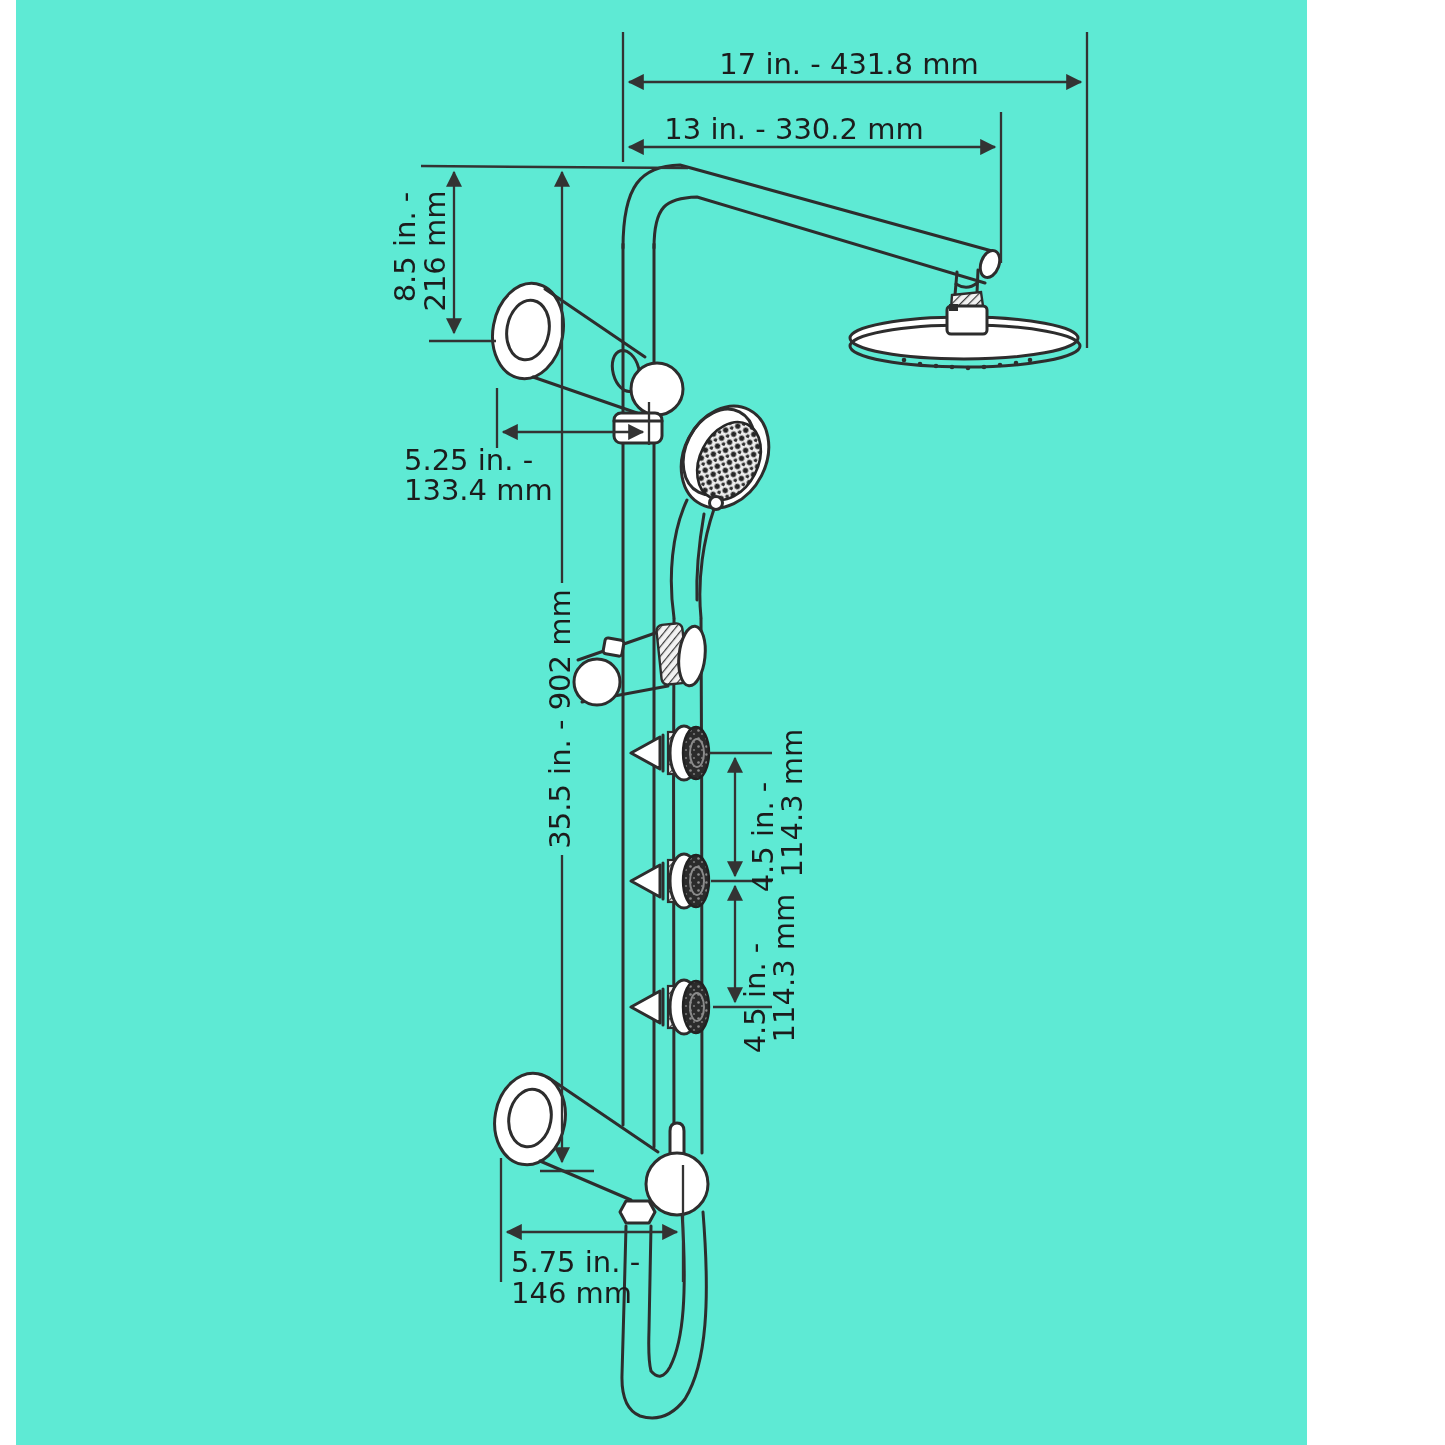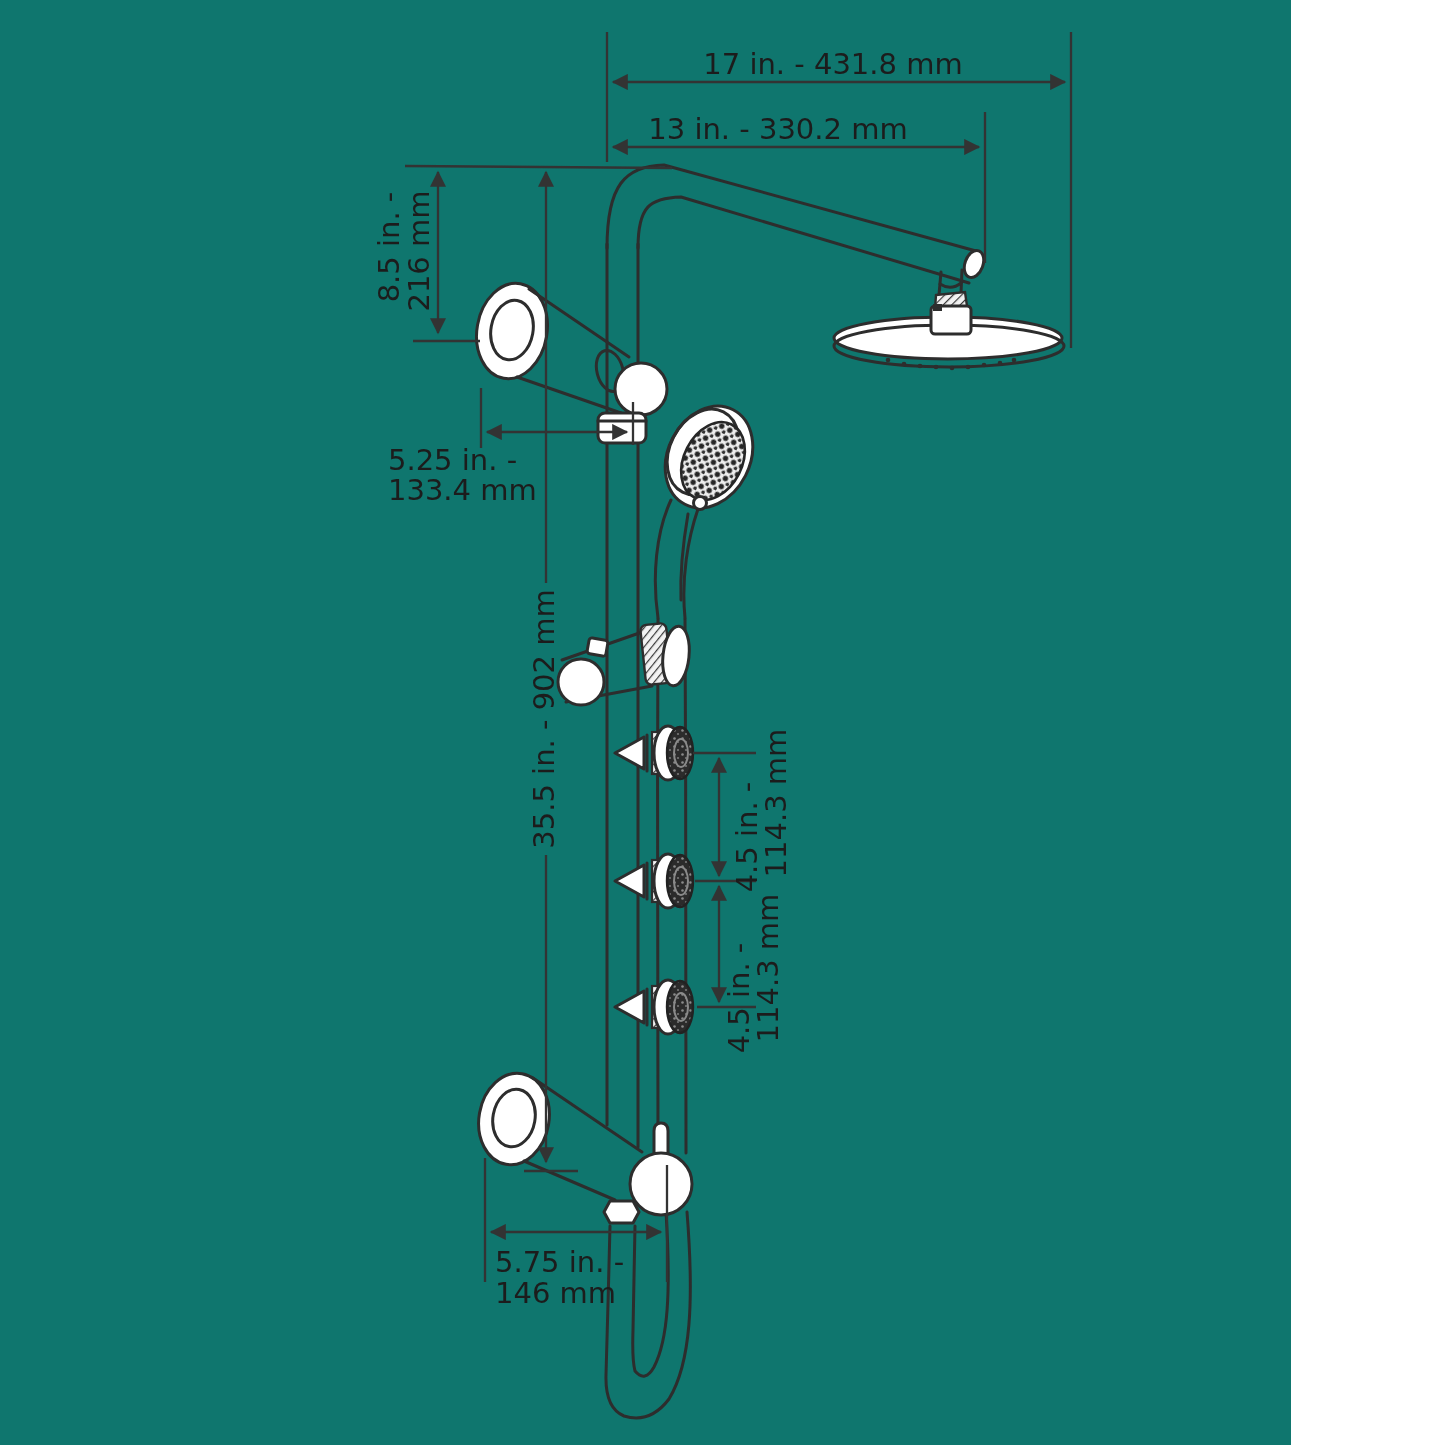--- a/index.html
+++ b/index.html
@@ -1,21 +1,22 @@
 <!DOCTYPE html>
 <html><head>
 <meta charset="utf-8">
 <style>
   html, body { margin: 0; padding: 0; background: #ffffff; }
   .canvas {
     position: relative;
     width: 1291px;
     height: 1445px;
-    background: #0f766e;
+    background: #5eead4;
     overflow: hidden;
+    margin-left: 16px;
   }
   svg { display: block; }
   text {
     font-family: "DejaVu Sans", "Liberation Sans", sans-serif;
     font-size: 29px;
     fill: #1c1c1c;
   }
   .part { stroke: #2d2d2d; stroke-width: 3; fill: none; stroke-linecap: round; stroke-linejoin: round; }
   .partfill { stroke: #2d2d2d; stroke-width: 3; fill: #ffffff; stroke-linejoin: round; }
   .dim { stroke: #333333; stroke-width: 2.3; fill: none; }

